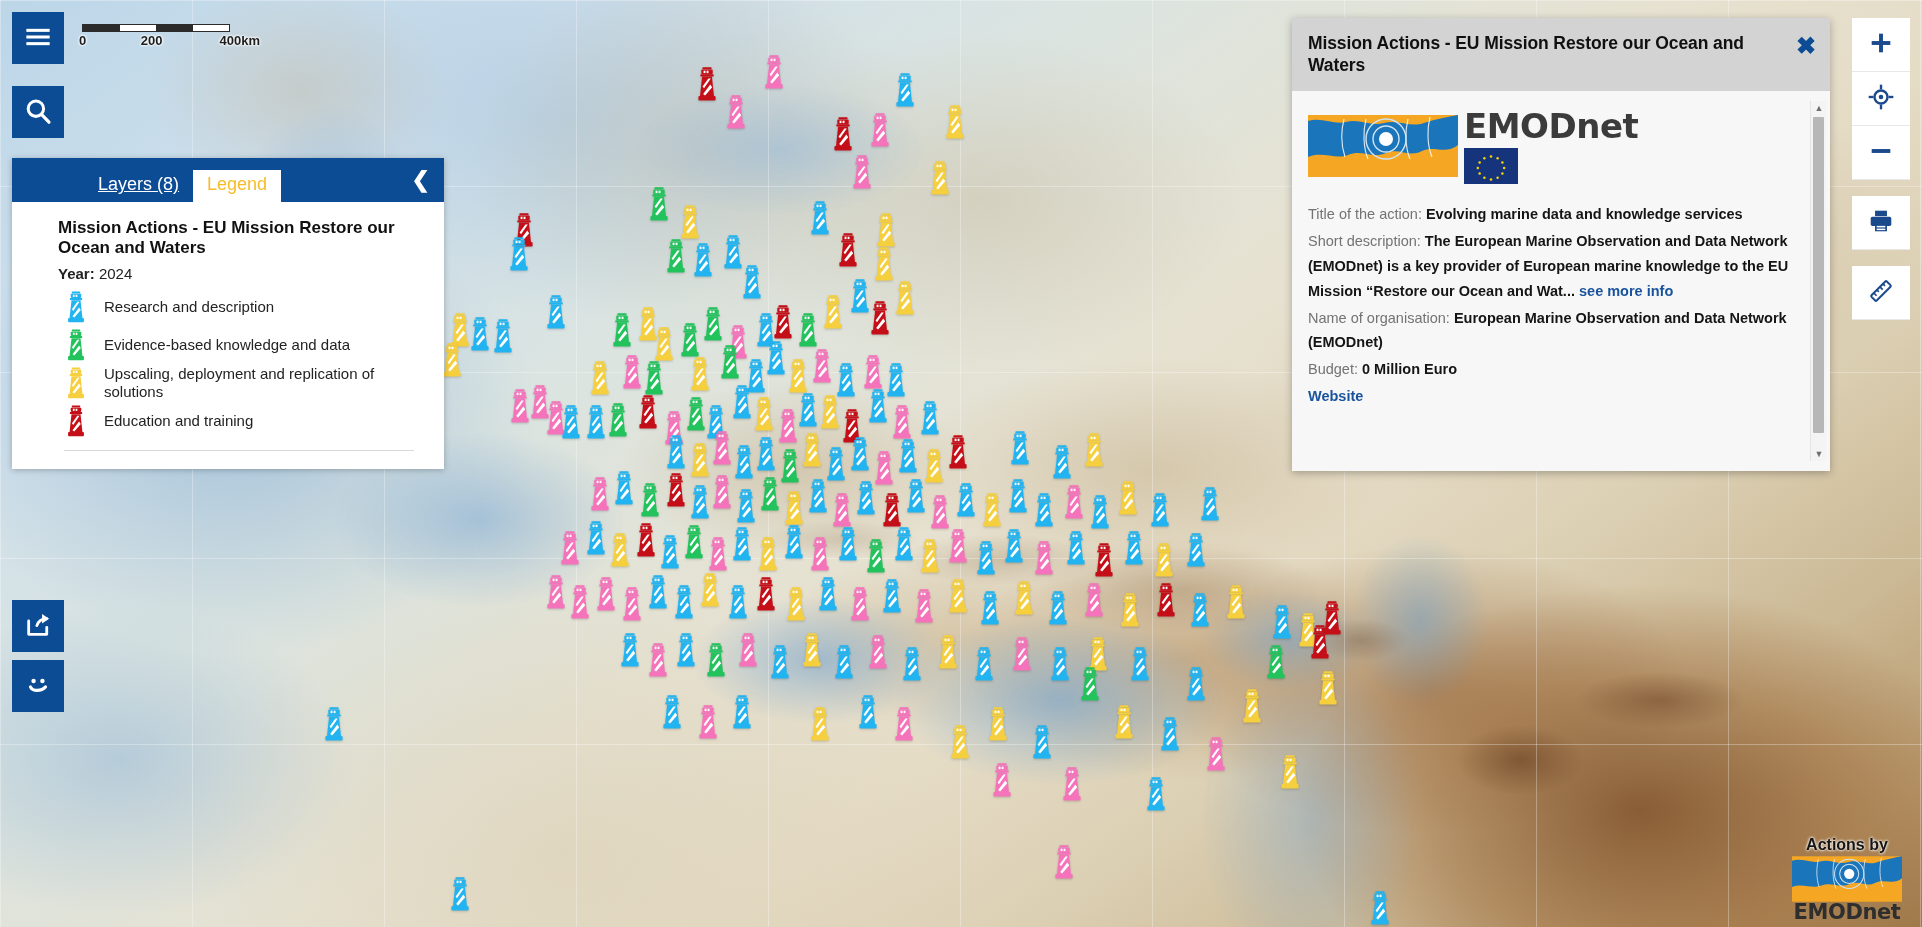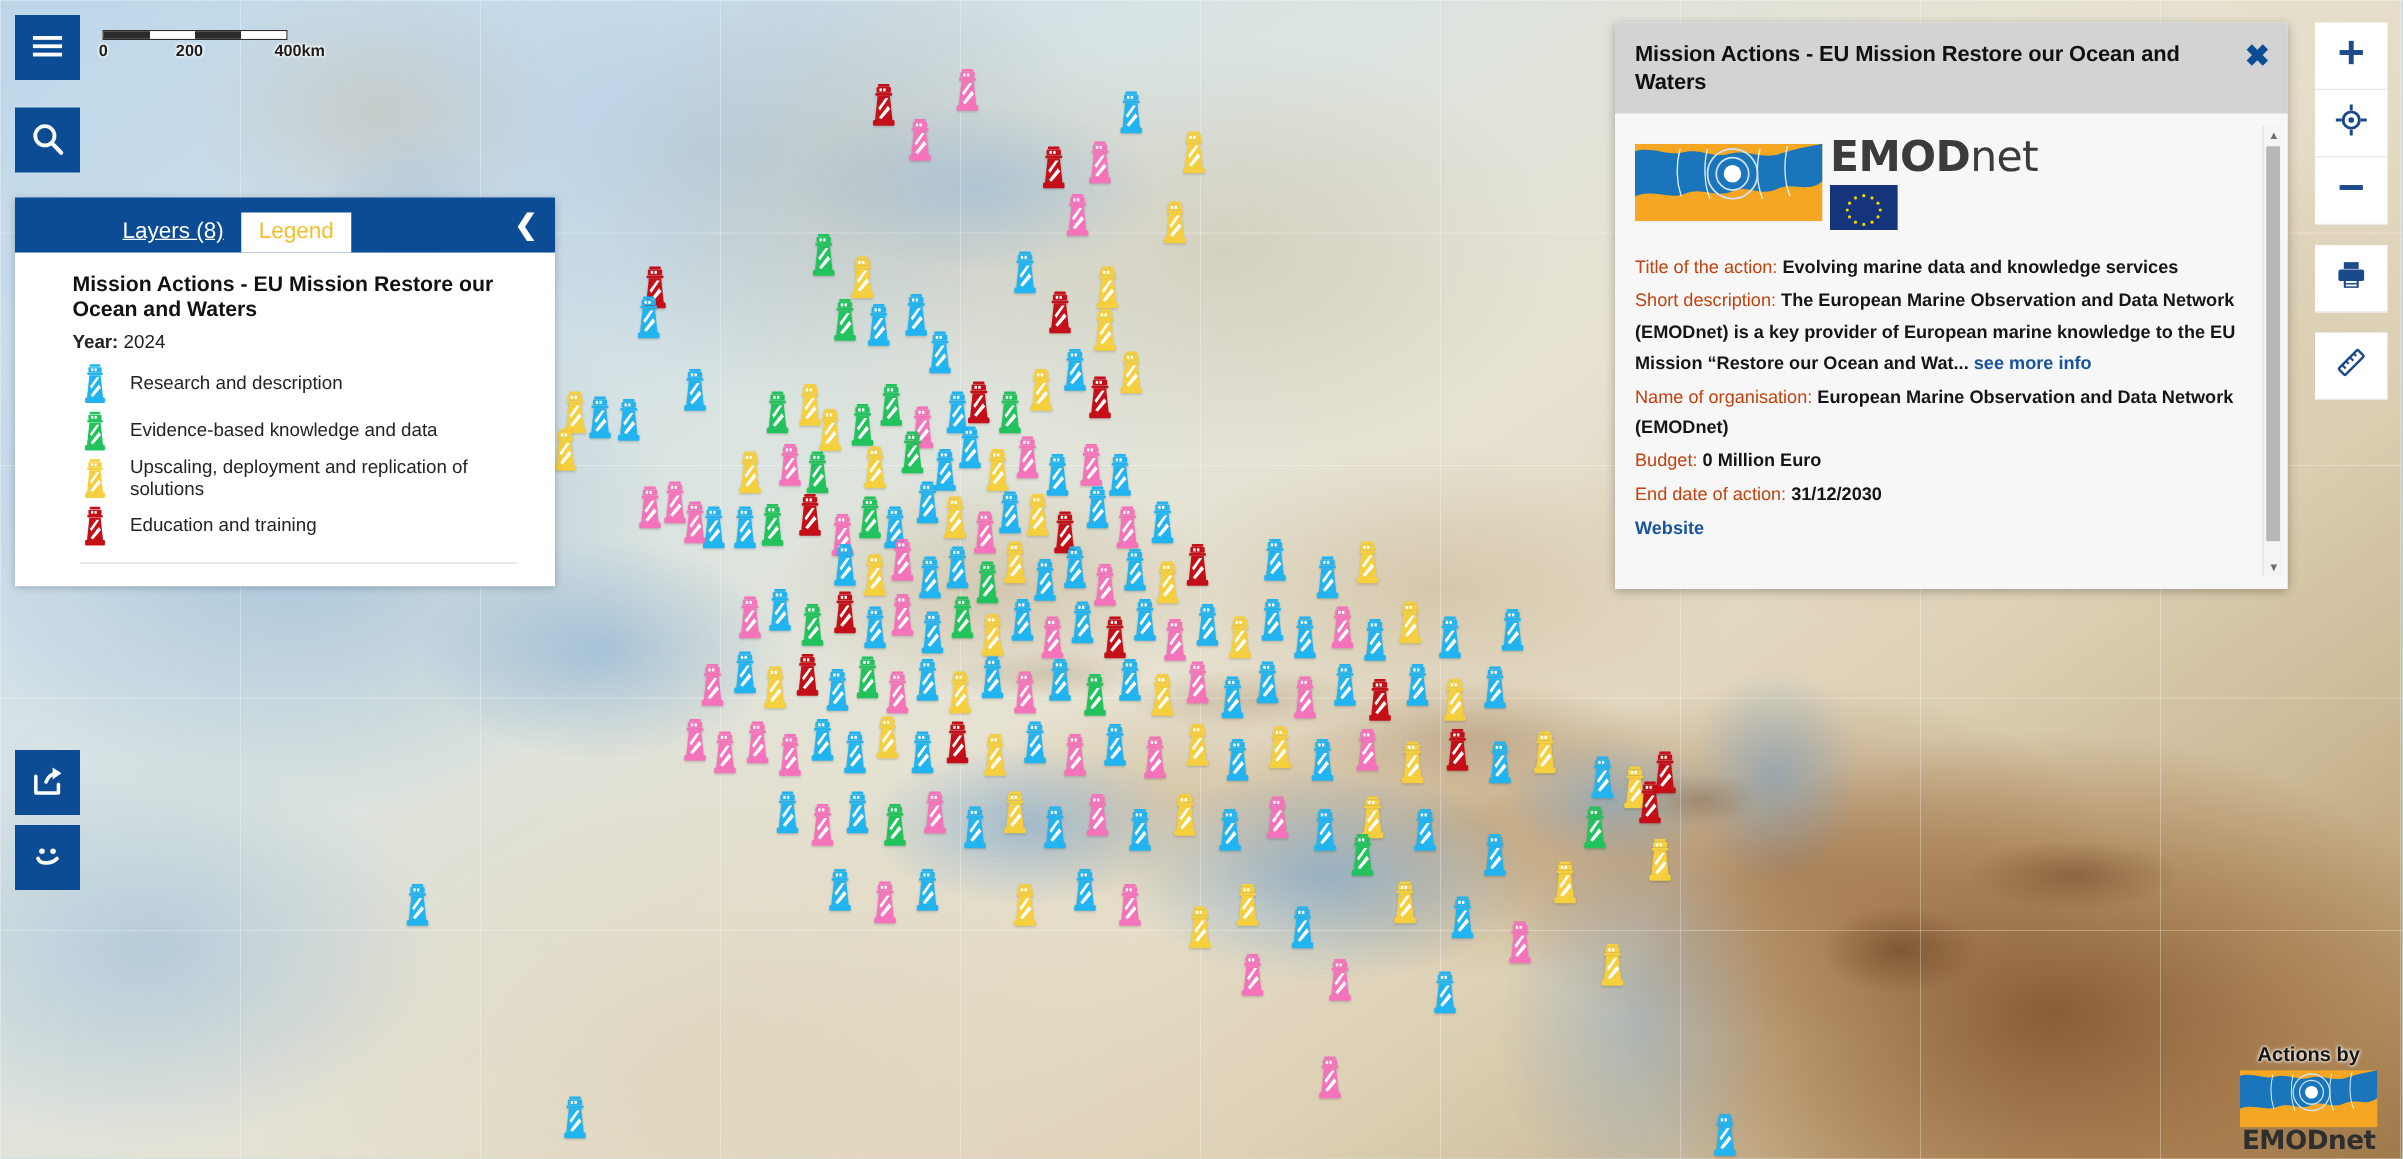--- a/index.html
+++ b/index.html
@@ -163,33 +163,33 @@
   }
   .emod-logo { display: flex; align-items: center; gap: 6px; margin-bottom: 18px; }
   .emod-mark { width: 150px; height: 62px; flex: 0 0 150px; }
   .emod-mark svg { width: 100%; height: 100%; display: block; }
   .emod-word { display: flex; flex-direction: column; }
   .emod-word .wm {
     font-size: 34px; letter-spacing: -.5px; color: #3b3b3b;
     font-family: "DejaVu Sans", sans-serif; line-height: 1;
   }
   .emod-word .wm b { font-weight: 700; }
-  .emod-word .wm span { font-weight: 400; }
+  .emod-word .wm span { font-weight: 700; }
   .emod-sub { display: flex; align-items: center; gap: 7px; margin-top: 5px; }
   .eu-flag {
     width: 54px; height: 36px; background: #15347b; flex: 0 0 54px;
     position: relative;
   }
   .eu-flag svg { width: 100%; height: 100%; display: block; }
   .emod-subtext {
     font-size: 11.5px; color: #4a4a4a; line-height: 1.26;
     font-family: "DejaVu Sans", sans-serif;
   }
   .info-field { font-size: 14.5px; line-height: 1.72; color: #111; margin-bottom: 2px; }
-  .info-field .k { color: #c2410c; font-weight: 400; }
+  .info-field .k { color: #737373; font-weight: 400; }
   .info-field .v { color: #151515; font-weight: 700; }
   .info-link { color: #19539c; font-weight: 700; cursor: pointer; }
   a.info-link { text-decoration: none; }
   .info-scroll {
     position: absolute; right: 4px; top: 10px; bottom: 10px; width: 16px;
     background: #f4f4f4; border-left: 1px solid #e3e3e3;
   }
   .info-scroll .arw {
     position: absolute; left: 0; width: 16px; height: 14px;
     display: flex; align-items: center; justify-content: center;
@@ -3054,21 +3054,20 @@
             </div>
           </div>
         </div>
       </div>
 
       <div id="info-fields">
           <div class="info-field"><span class="k">Title of the action:</span><span class="v"> Evolving marine data and knowledge services</span></div>
           <div class="info-field"><span class="k">Short description:</span><span class="v"> The European Marine Observation and Data Network (EMODnet) is a key provider of European marine knowledge to the EU Mission “Restore our Ocean and Wat...</span><a class="info-link" href="#"> see more info</a></div>
           <div class="info-field"><span class="k">Name of organisation:</span><span class="v"> European Marine Observation and Data Network (EMODnet)</span></div>
           <div class="info-field"><span class="k">Budget:</span><span class="v"> 0 Million Euro</span></div>
-          <div class="info-field"><span class="k">End date of action:</span><span class="v"> 31/12/2030</span></div>
         </div>
       <div class="info-field">
         <a class="info-link" href="#">Website</a>
       </div>
 
       <div class="info-scroll">
         <div class="arw up">▲</div>
         <div class="thumb"></div>
         <div class="arw dn">▼</div>
       </div>

